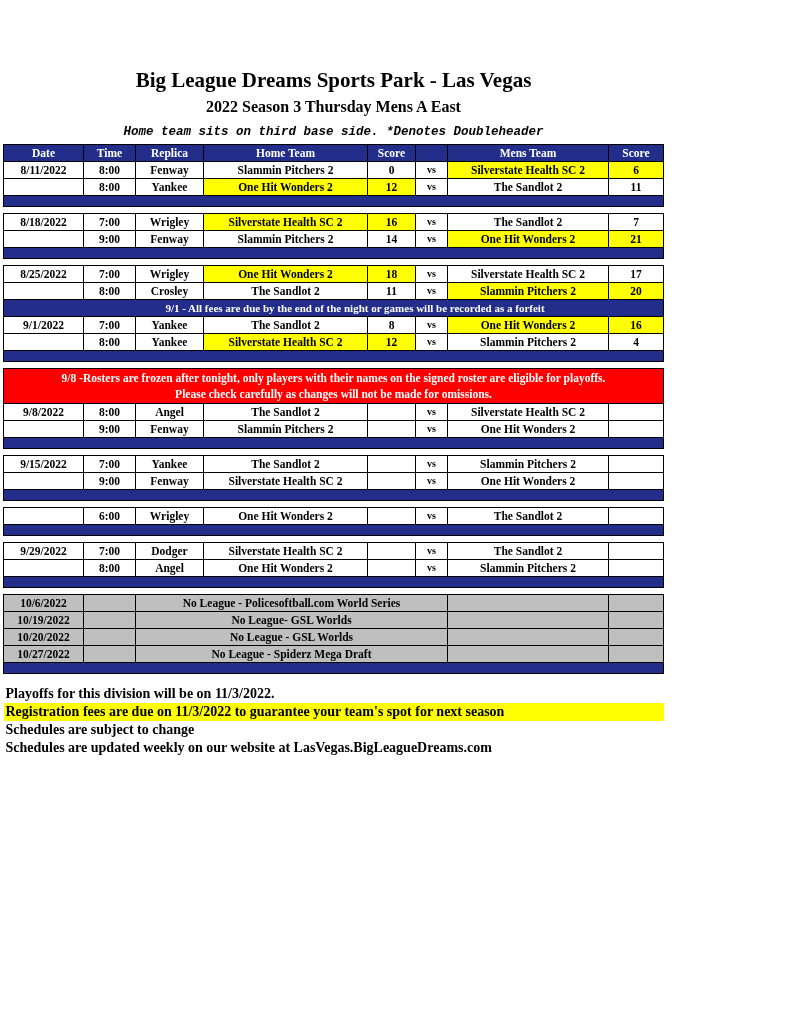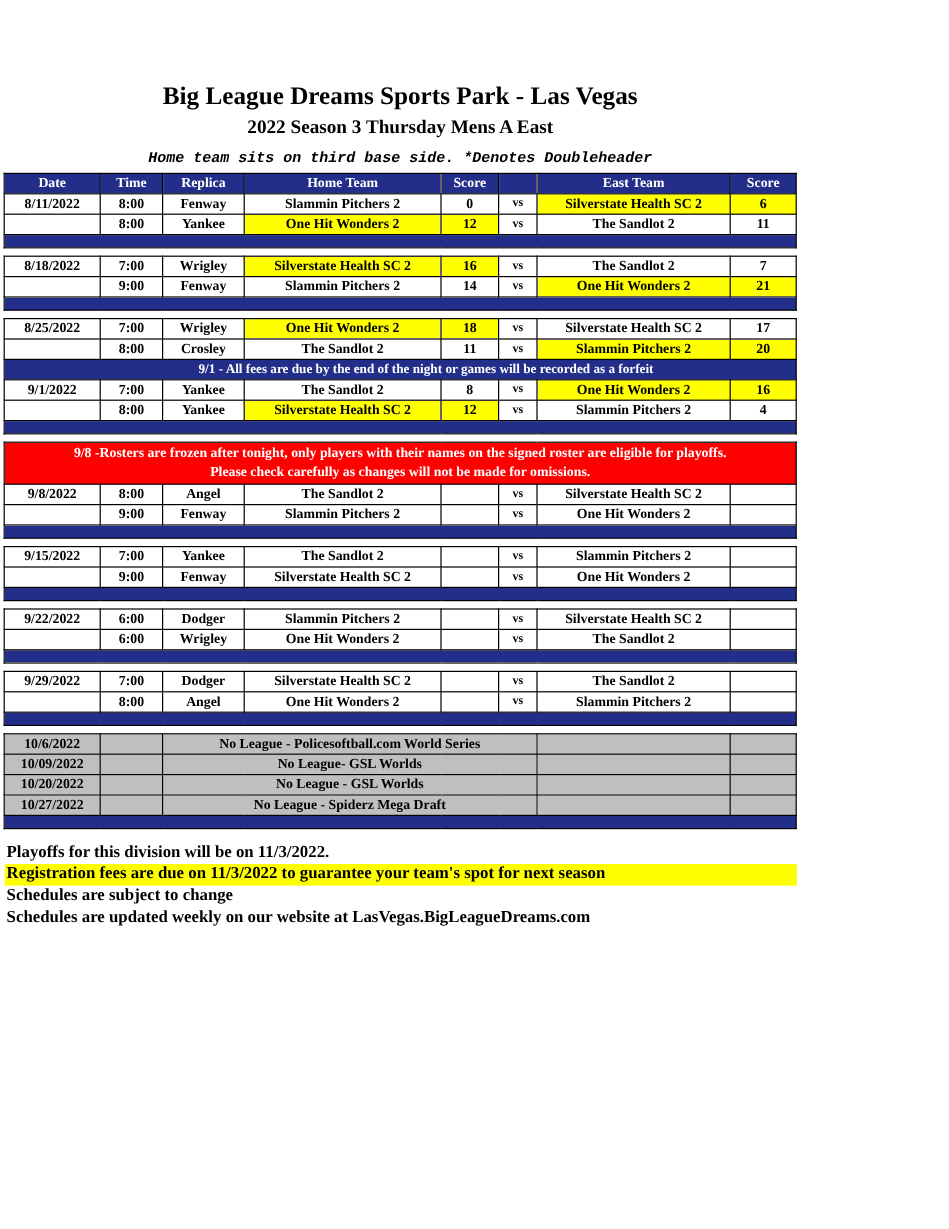--- a/index.html
+++ b/index.html
@@ -51,21 +51,21 @@
         <col style="width:55px">
     </colgroup>
     <thead id="thead">
         <tr>
           <th>Date</th>
           <th>Time</th>
           <th>Replica</th>
           <th>Home Team</th>
           <th>Score</th>
           <th></th>
-          <th>East Team</th>
+          <th>Mens Team</th>
           <th>Score</th>
         </tr>
       </thead>
     <tbody id="tbody">
         <tr>
           <td>8/11/2022</td>
           <td>8:00</td>
           <td>Fenway</td>
           <td>Slammin Pitchers 2</td>
           <td>0</td>
@@ -218,30 +218,20 @@
           <td>One Hit Wonders 2</td>
           <td></td>
         </tr>
         <tr class="spacer">
           <td colspan="8"></td>
         </tr>
         <tr class="gap">
           <td colspan="8"></td>
         </tr>
         <tr>
-          <td>9/22/2022</td>
-          <td>6:00</td>
-          <td>Dodger</td>
-          <td>Slammin Pitchers 2</td>
-          <td></td>
-          <td class="vs">vs</td>
-          <td>Silverstate Health SC 2</td>
-          <td></td>
-        </tr>
-        <tr>
           <td></td>
           <td>6:00</td>
           <td>Wrigley</td>
           <td>One Hit Wonders 2</td>
           <td></td>
           <td class="vs">vs</td>
           <td>The Sandlot 2</td>
           <td></td>
         </tr>
         <tr class="spacer">
@@ -277,21 +267,21 @@
           <td colspan="8"></td>
         </tr>
         <tr class="noleague">
           <td>10/6/2022</td>
           <td></td>
           <td colspan="4">No League - Policesoftball.com World Series</td>
           <td></td>
           <td></td>
         </tr>
         <tr class="noleague">
-          <td>10/09/2022</td>
+          <td>10/19/2022</td>
           <td></td>
           <td colspan="4">No League- GSL Worlds</td>
           <td></td>
           <td></td>
         </tr>
         <tr class="noleague">
           <td>10/20/2022</td>
           <td></td>
           <td colspan="4">No League - GSL Worlds</td>
           <td></td>

